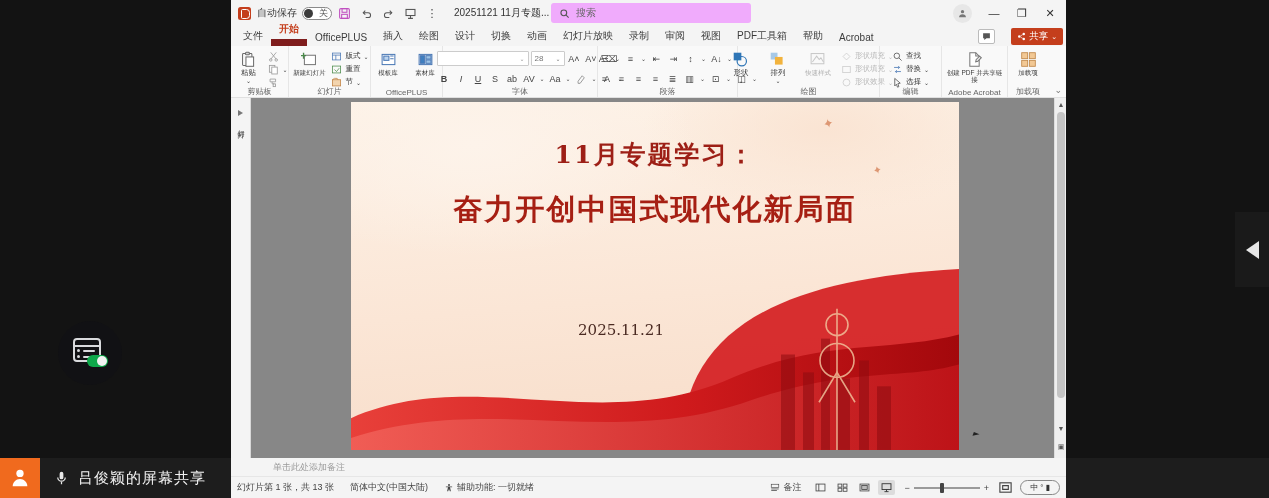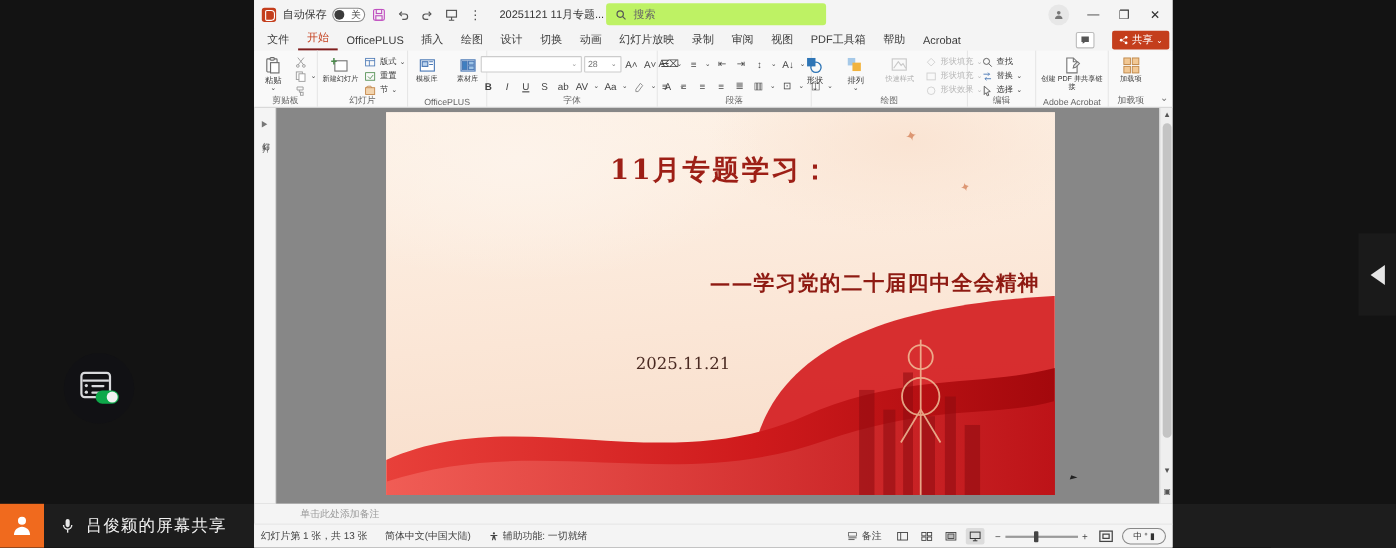--- a/index.html
+++ b/index.html
@@ -94,21 +94,21 @@
     color: #444; font-size: 11px; margin-left: 2px; flex: 0 0 auto; cursor: pointer;
   }
   .qat-btn svg { width: 13px; height: 13px; }
   .doc-title {
     font-size: 10px; color: #333; margin-left: 12px; white-space: nowrap; display: flex;
     align-items: center; gap: 4px;
   }
   .chev { font-size: 8px; color: #555; }
   .search-box {
     position: absolute; left: 320px; top: 3px; width: 200px; height: 20px;
-    background: #bef264; border-radius: 3px; display: flex; align-items: center;
+    background: #f0abfc; border-radius: 3px; display: flex; align-items: center;
     padding: 0 8px; gap: 6px; cursor: text;
   }
   .search-box svg { width: 11px; height: 11px; stroke: #555; fill: none; stroke-width: 1.6; }
   .search-box span { font-size: 10px; color: #666; }
   .tb-right { position: absolute; right: 2px; top: 0; height: 26px; display: flex; align-items: center; }
   .winbtn {
     width: 28px; height: 24px; display: flex; align-items: center; justify-content: center;
     font-size: 11px; color: #333; cursor: pointer;
   }
   .acct {
@@ -118,21 +118,21 @@
   .acct svg { width: 11px; height: 11px; fill: #777; }
 
   
   .ribbon-tabs {
     height: 20px; display: flex; align-items: flex-end; gap: 0;
     padding-left: 4px; background: #f4f4f4; position: relative;
   }
   .rtab {
     font-size: 10px; color: #3b3b3b; padding: 1px 8px 3px; white-space: nowrap; cursor: pointer;
   }
-  .rtab.active { color: #c43e1c; border-bottom: 2px solid #7f1d1d; font-weight: normal; }
+  .rtab.active { color: #c43e1c; border-bottom: 7px solid #7f1d1d; font-weight: bold; }
   .tabs-right {
     position: absolute; right: 3px; bottom: 1px; display: flex; align-items: center; gap: 16px;
   }
   .comment-btn {
     width: 17px; height: 15px; border: 1px solid #bbb; border-radius: 2px; background: #fff;
     display: flex; align-items: center; justify-content: center; cursor: pointer;
   }
   .comment-btn svg { width: 9px; height: 9px; fill: #555; }
   .share-btn {
     background: #c43e1c; color: #fff; font-size: 9.5px; border-radius: 2px;
@@ -777,21 +777,21 @@
             </g>
             <g stroke="#f3c8a0" stroke-width="1.6" fill="none" opacity="0.8">
               <path d="M486 40 L486 182"></path>
               <ellipse cx="486" cy="56" rx="11" ry="11"></ellipse>
               <ellipse cx="486" cy="92" rx="17" ry="17"></ellipse>
               <path d="M468 134 L486 104 L504 134"></path>
             </g>
           </svg>
 
           <div class="slide-title1">11月专题学习：</div>
-          <div class="slide-sub">——学习党的二十届四中全会精神</div>
+          <div class="slide-title2">奋力开创中国式现代化新局面</div>
           <div class="slide-org">
             <div>2025.11.21</div>
           </div>
         </div>
         <div class="cursor-arrow"></div>
       </div>
 
       <div class="vscroll">
         <div class="caretu">▲</div>
         <div class="thumb"></div>

